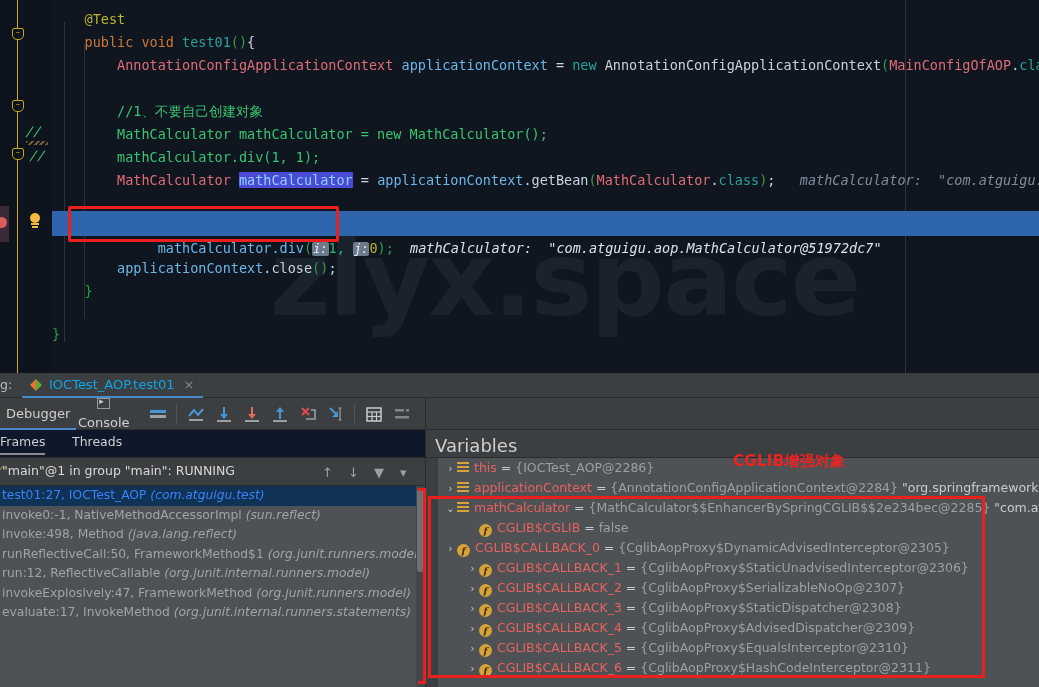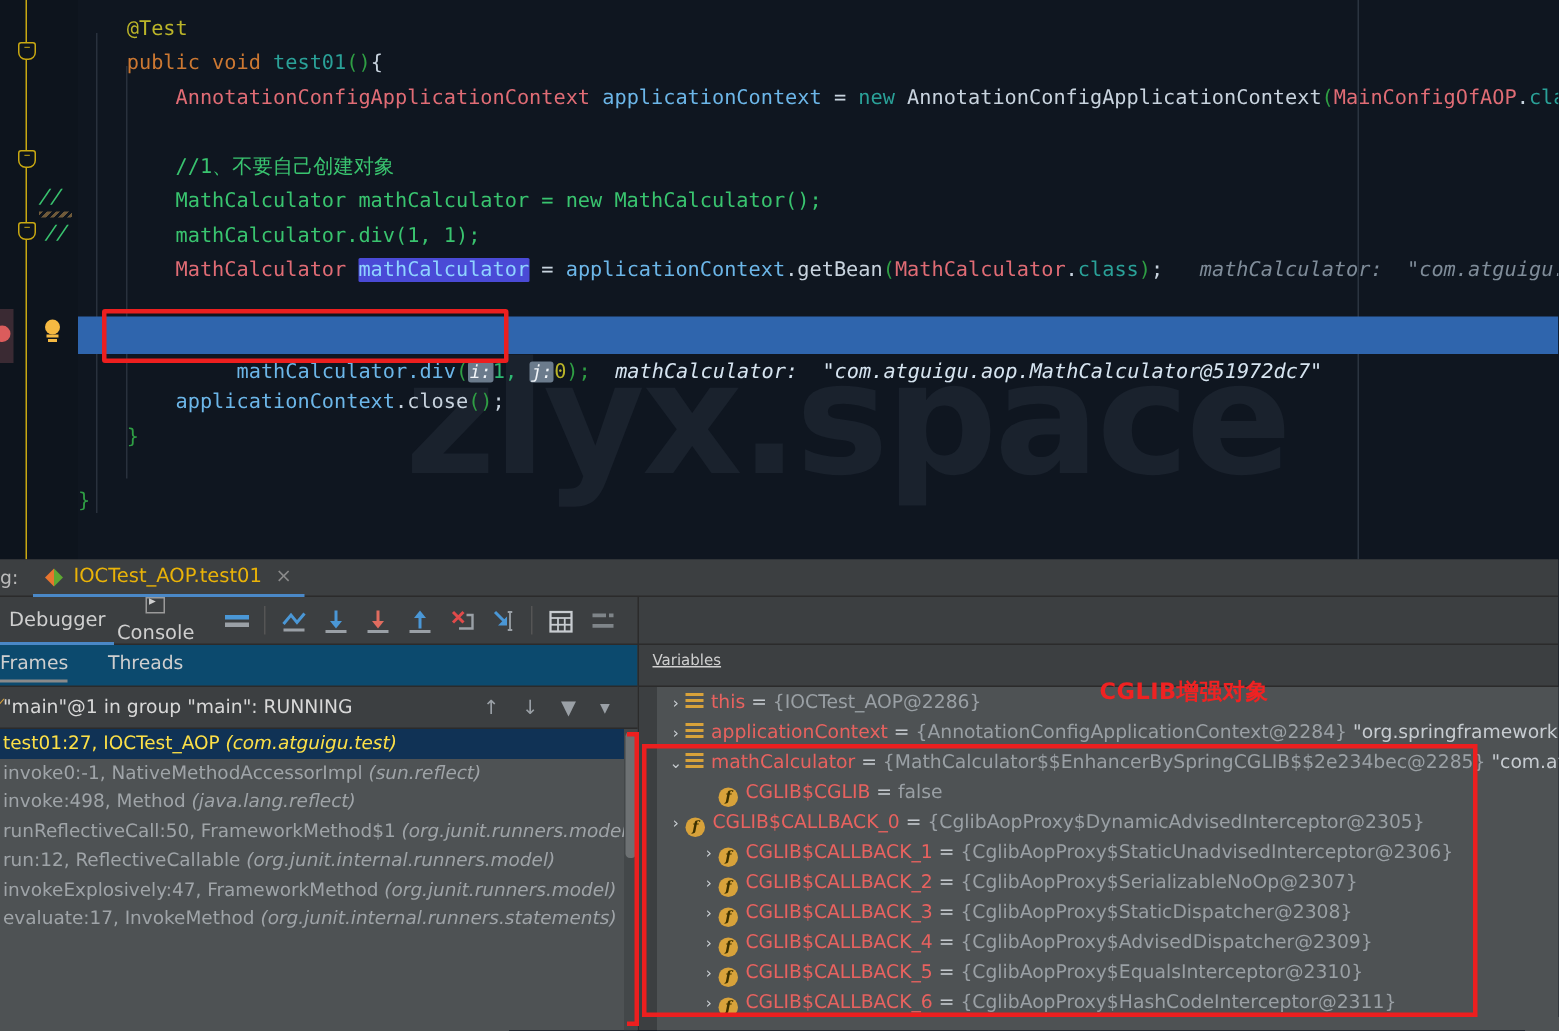--- a/index.html
+++ b/index.html
@@ -117,21 +117,21 @@
   .run-tab {
     position:absolute; left:22px; top:0; height:25px;
     display:flex; align-items:center; gap:6px; padding:0 8px;
     border-bottom:2px solid #4a88c7;
   }
   .tri-icon { width:13px; height:12px; position:relative; }
   .tri-icon .l { position:absolute; left:0; top:0; width:0;height:0;
     border-top:6px solid transparent;border-bottom:6px solid transparent;border-right:6px solid #e8752f;}
   .tri-icon .r { position:absolute; left:6px; top:0; width:0;height:0;
     border-top:6px solid transparent;border-bottom:6px solid transparent;border-left:6px solid #5fa832;}
-  .tab-label { color:#eab308; font-size:13px; }
+  .tab-label { color:#0ea5e9; font-size:13px; }
   .tab-close { color:#8a8a8a; font-size:13px; margin-left:3px; cursor:pointer; }
 
   
   .toolrow {
     position:absolute; left:0; top:25px; width:1039px; height:32px;
     background:#3c3f41; border-bottom:1px solid #2b2b2b;
   }
   .dbg-tab {
     position:absolute; left:0; top:25px; height:32px; padding:0 6px;
     display:flex;align-items:center; color:#cfcfcf; font-size:13px;
@@ -145,50 +145,50 @@
     width:13px;height:12px;border:1px solid #9a9a9a; position:relative;
   }
   .console-icon:after{content:"▸"; position:absolute; left:1px; top:-3px; font-size:9px;color:#cfcfcf;}
   .tb { position:absolute; top:6px; width:20px; height:20px; cursor:pointer;}
   .tb-sep { position:absolute; top:6px; width:1px; height:19px; background:#555;}
   .divider-v { position:absolute; width:1px; background:#2b2b2b; }
 
   
   .fthrow {
     position:absolute; left:0; top:57px; width:425px; height:28px;
-    background:#0c4a6e; border-bottom:1px solid #2b2b2b;
+    background:#0f172a; border-bottom:1px solid #2b2b2b;
   }
   .fr-tab { position:absolute; left:0; top:4px; color:#cfcfcf; font-size:12.5px;
             padding-bottom:4px; border-bottom:2px solid #8a8a8a;}
   .th-tab { position:absolute; left:72px; top:4px; color:#cfcfcf; font-size:12.5px;}
   .vars-hdr {
     position:absolute; left:426px; top:57px; width:613px; height:28px;
     background:#3c3f41; border-bottom:1px solid #2b2b2b;
-    color:#cfcfcf; font-size:10px; padding:5px 0 0 9px;text-decoration:underline;
+    color:#cfcfcf; font-size:18px; padding:5px 0 0 9px;
   }
   .thread-row {
     position:absolute; left:0; top:85px; width:425px; height:28px;
     background:#3c3f41; border-bottom:1px solid #2b2b2b;
   }
   .thread-txt { position:absolute; left:2px; top:5px; font-size:12.5px; color:#d8d8d8;}
   .thread-mark{ position:absolute; left:-6px; top:6px; color:#d8a23a; font-size:13px;}
   .ico-up, .ico-down, .ico-filter, .ico-caret {
     position:absolute; top:7px; cursor:pointer; font-size:13px; color:#9aa0a6;
   }
 
   
   .frames {
     position:absolute; left:0; top:113px; width:425px; height:201px;
     background:#4e5254; overflow:hidden;
   }
   .frame-row {
     height:19.5px; line-height:19.5px; font-size:12.3px; color:#9fa4a8;
     padding-left:2px; white-space:nowrap;
   }
-  .frame-row.sel { background:#103255; color:#fde047; }
+  .frame-row.sel { background:#103255; color:#3b82f6; }
   .frame-row .pkg { font-style:italic; }
   .frames-scroll {
     position:absolute; right:0; top:0; width:9px; height:201px; background:#434749;
   }
   .frames-thumb {
     position:absolute; right:1px; top:2px; width:7px; height:84px; background:#6d7173;
     border-radius:3px;
   }
 
   

